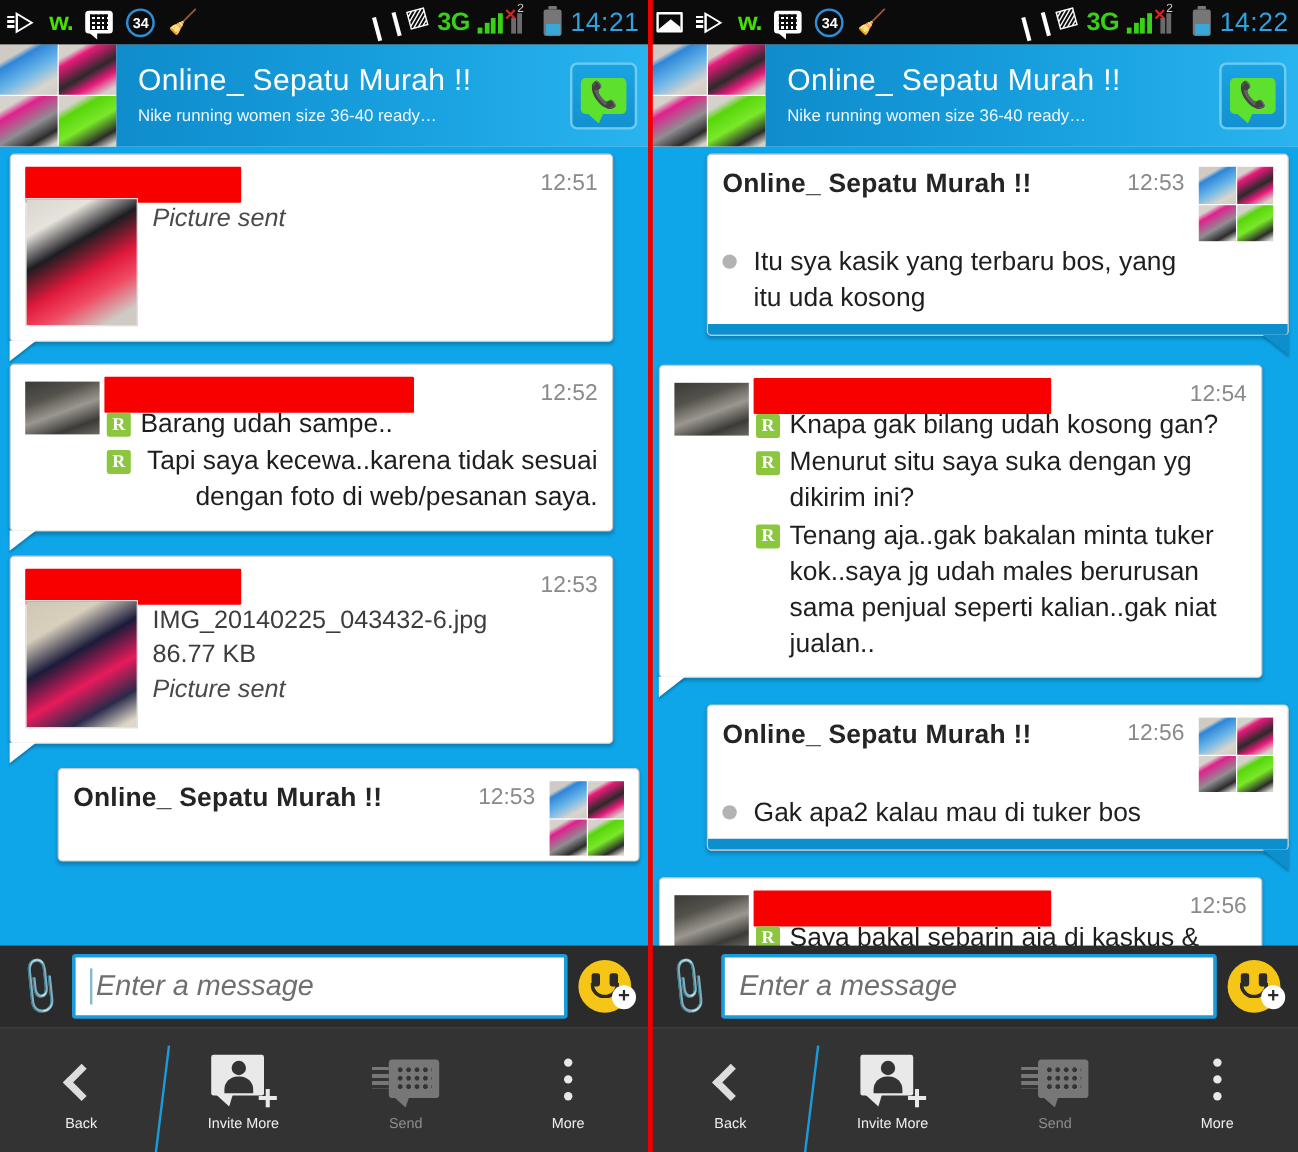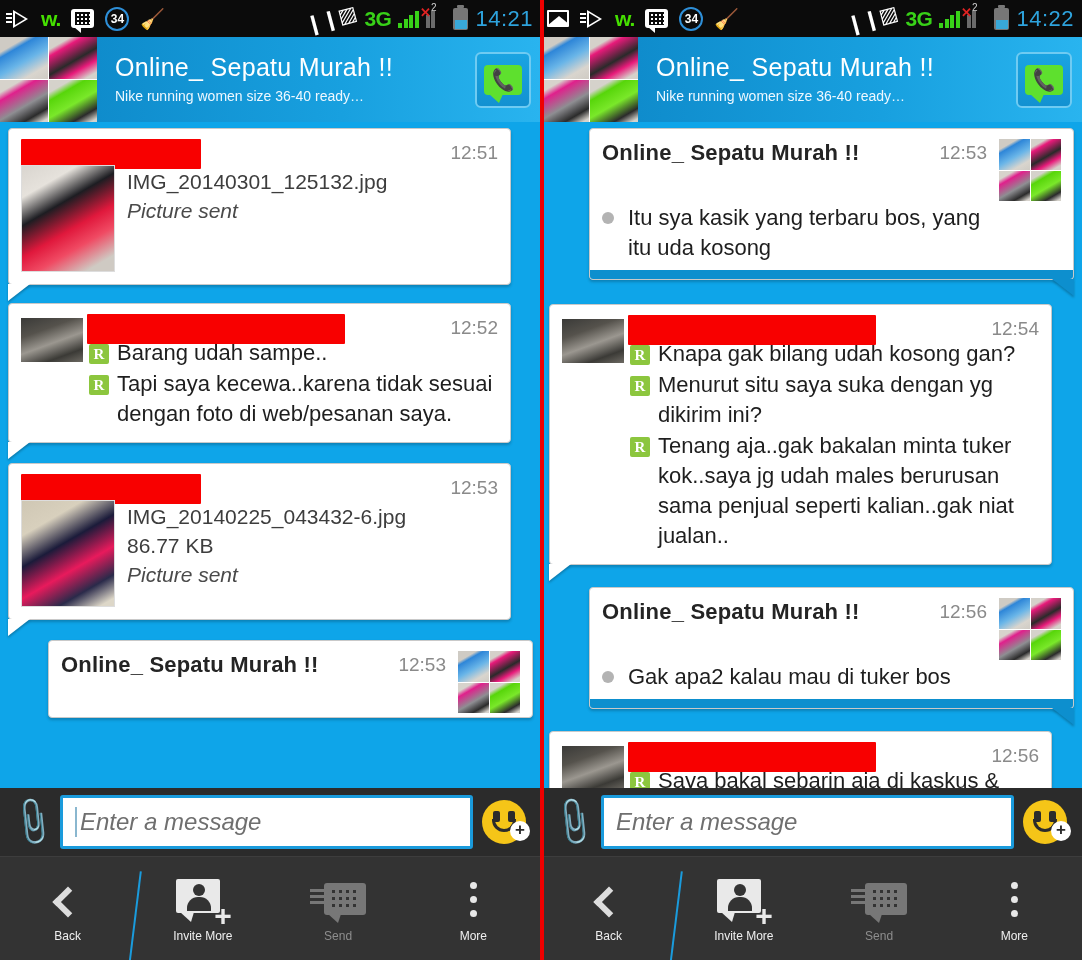--- a/index.html
+++ b/index.html
@@ -226,29 +226,28 @@
 
       <div class="row">
         <div class="bubble left">
           <div class="msghead">
             <div class="namebar w3"></div>
             <div class="time">12:51</div>
           </div>
           <div class="body">
             <div class="filethumb ft1"></div>
             <div class="fileinfo">
-              <div class="fname">IMG_20140301_125132.jpg</div>
               <div class="fstat">Picture sent</div>
             </div>
           </div>
           <span class="tail-l"></span>
         </div>
       </div>
 
-      <div class="row" style="margin-top:18px;">
+      <div class="row" style="margin-top:18px;text-align:right;">
         <div class="bubble left">
           <div class="msghead" style="padding-left:66px;">
             <div class="namebar w2"></div>
             <div class="time">12:52</div>
           </div>
           <div class="body" style="margin-top:-26px;">
             <div class="avatar"></div>
             <div class="lines" style="margin-top:20px;">
               <div class="line">
                 <span class="rbadge">R</span>

